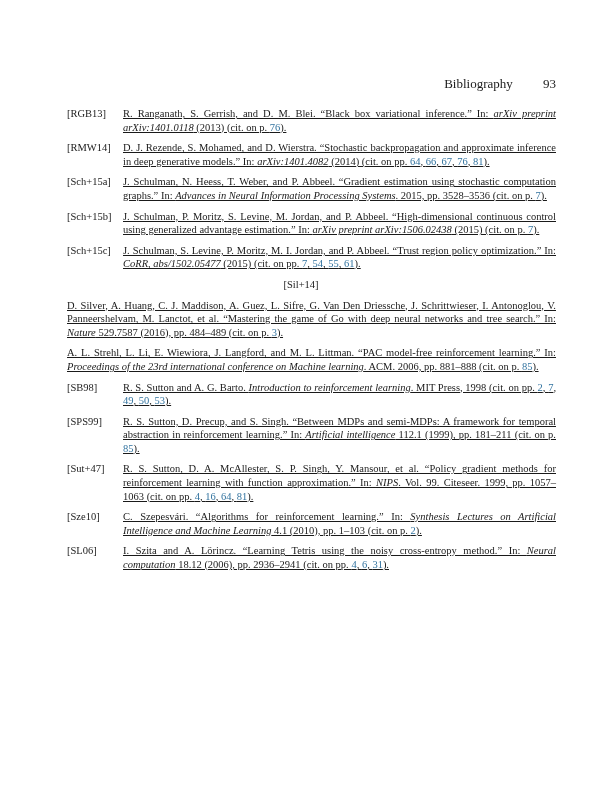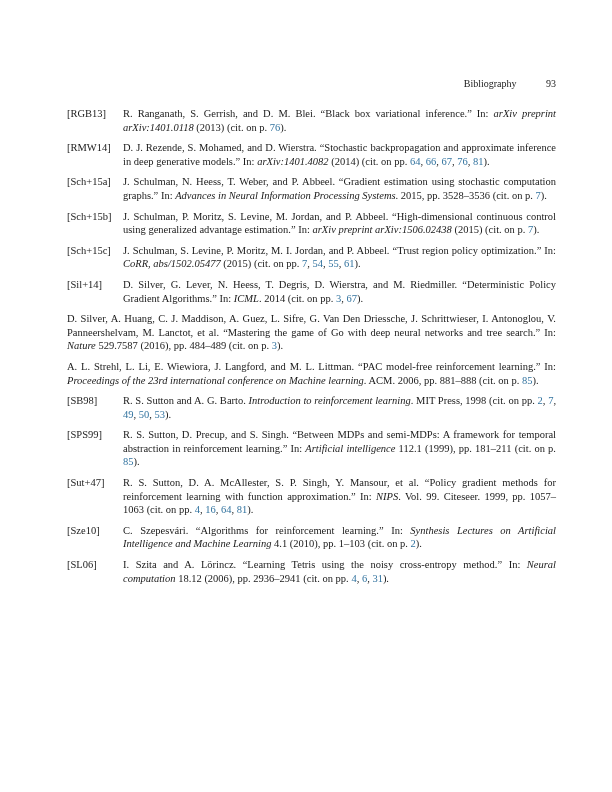--- a/index.html
+++ b/index.html
@@ -13,21 +13,21 @@
   .page {
     position: relative;
     width: 612px; height: 792px;
     overflow: hidden;
     background: #ffffff;
   }
   .running-header {
     position: absolute;
     top: 78px;
     right: 56px;
-    font-size: 10px;
+    font-size: 13px;
     line-height: 12px;
     color: #1a1a1a;
     white-space: nowrap;
     margin-left: 16px;
   }
   .running-header .page-num {
     display: inline-block;
     margin-left: 27px;
   }
   .content {
@@ -44,20 +44,21 @@
     justify-content: center;
   }
   .key {
     flex: 0 0 56px;
     width: 56px;
     white-space: nowrap;
   }
   .body-text {
     flex: 1 1 auto;
     text-align: justify;
+    text-decoration: underline;
   }
   .it { font-style: italic; }
   .pagelink {
     color: #32739f;
     cursor: pointer;
     text-decoration: none;
   }
 </style>
 </head>
 <body>
@@ -83,21 +84,20 @@
       <div class="entry">
         <div class="key">[Sch+15b]</div>
         <div class="body-text"><span>J. Schulman, P. Moritz, S. Levine, M. Jordan, and P. Abbeel. “High-dimensional continuous control using generalized advantage estimation.” In: </span><span class="it">arXiv preprint arXiv:1506.02438</span><span> (2015) (cit. on p. </span><span class="pagelink">7</span><span>).</span></div>
       </div>
       <div class="entry">
         <div class="key">[Sch+15c]</div>
         <div class="body-text"><span>J. Schulman, S. Levine, P. Moritz, M. I. Jordan, and P. Abbeel. “Trust region policy optimization.” In: </span><span class="it">CoRR, abs/1502.05477</span><span> (2015) (cit. on pp. </span><span class="pagelink">7</span><span>, </span><span class="pagelink">54</span><span>, </span><span class="pagelink">55</span><span>, </span><span class="pagelink">61</span><span>).</span></div>
       </div>
       <div class="entry">
         <div class="key">[Sil+14]</div>
-        <div class="body-text"><span>D. Silver, G. Lever, N. Heess, T. Degris, D. Wierstra, and M. Riedmiller. “Deterministic Policy Gradient Algorithms.” In: </span><span class="it">ICML</span><span>. 2014 (cit. on pp. </span><span class="pagelink">3</span><span>, </span><span class="pagelink">67</span><span>).</span></div>
       </div>
       <div class="entry">
         <div class="body-text"><span>D. Silver, A. Huang, C. J. Maddison, A. Guez, L. Sifre, G. Van Den Driessche, J. Schrittwieser, I. Antonoglou, V. Panneershelvam, M. Lanctot, et al. “Mastering the game of Go with deep neural networks and tree search.” In: </span><span class="it">Nature</span><span> 529.7587 (2016), pp. 484–489 (cit. on p. </span><span class="pagelink">3</span><span>).</span></div>
       </div>
       <div class="entry">
         <div class="body-text"><span>A. L. Strehl, L. Li, E. Wiewiora, J. Langford, and M. L. Littman. “PAC model-free reinforcement learning.” In: </span><span class="it">Proceedings of the 23rd international conference on Machine learning</span><span>. ACM. 2006, pp. 881–888 (cit. on p. </span><span class="pagelink">85</span><span>).</span></div>
       </div>
       <div class="entry">
         <div class="key">[SB98]</div>
         <div class="body-text"><span>R. S. Sutton and A. G. Barto. </span><span class="it">Introduction to reinforcement learning</span><span>. MIT Press, 1998 (cit. on pp. </span><span class="pagelink">2</span><span>, </span><span class="pagelink">7</span><span>, </span><span class="pagelink">49</span><span>, </span><span class="pagelink">50</span><span>, </span><span class="pagelink">53</span><span>).</span></div>

